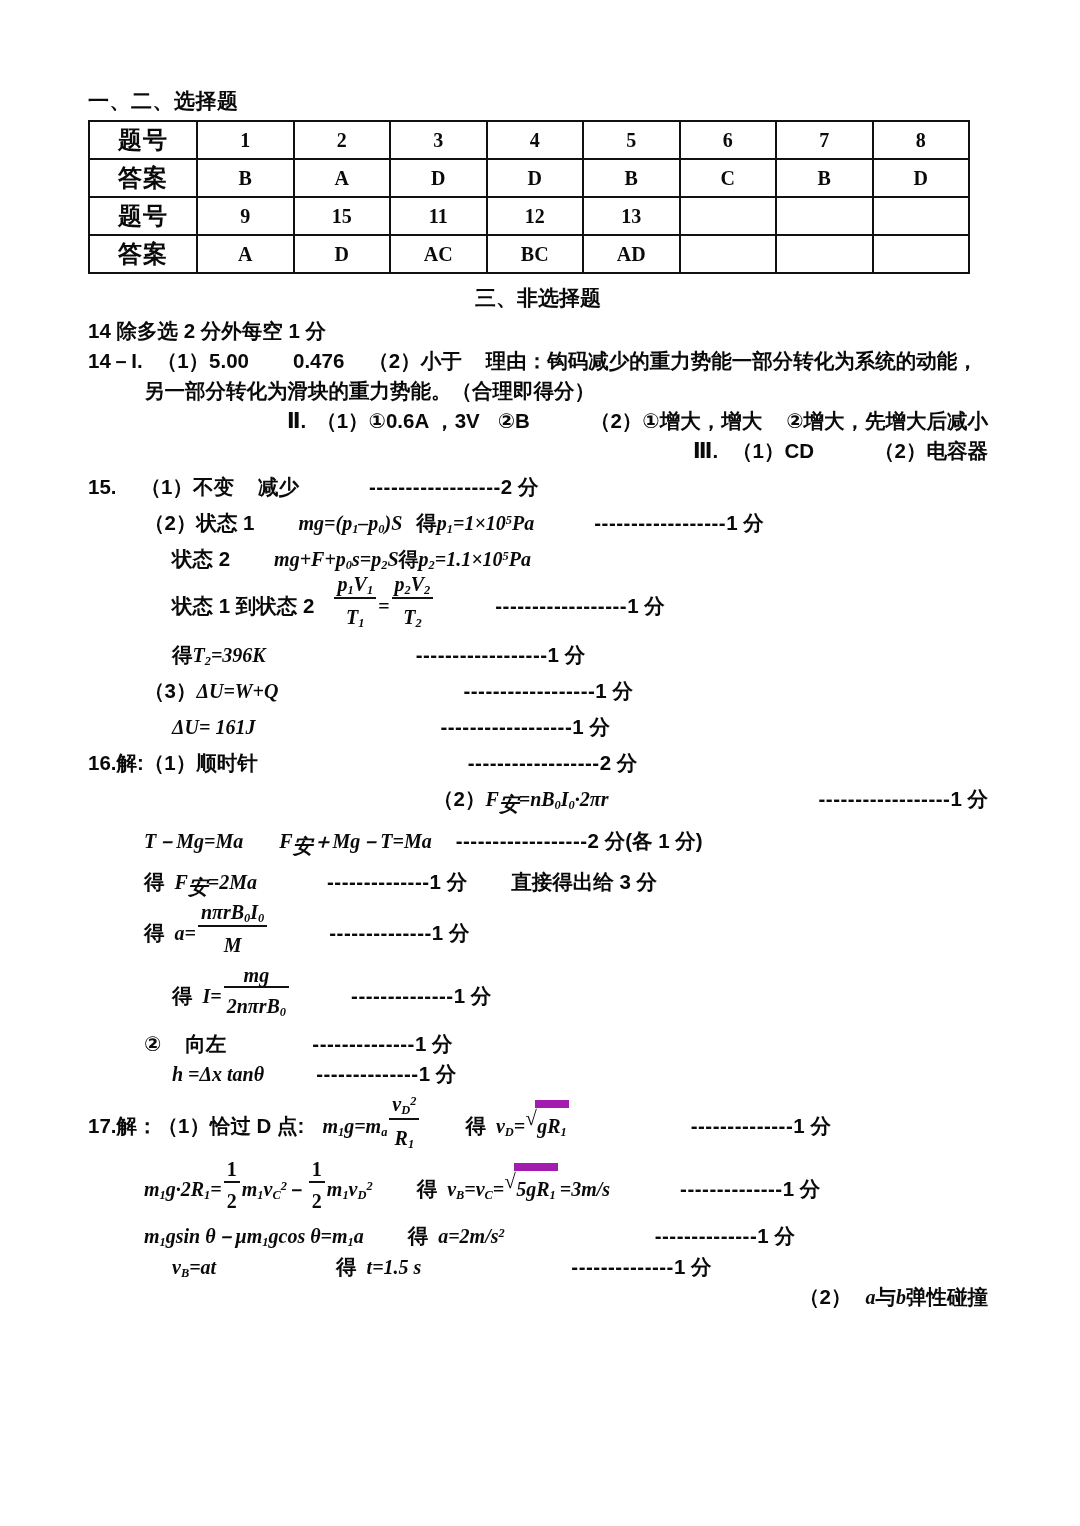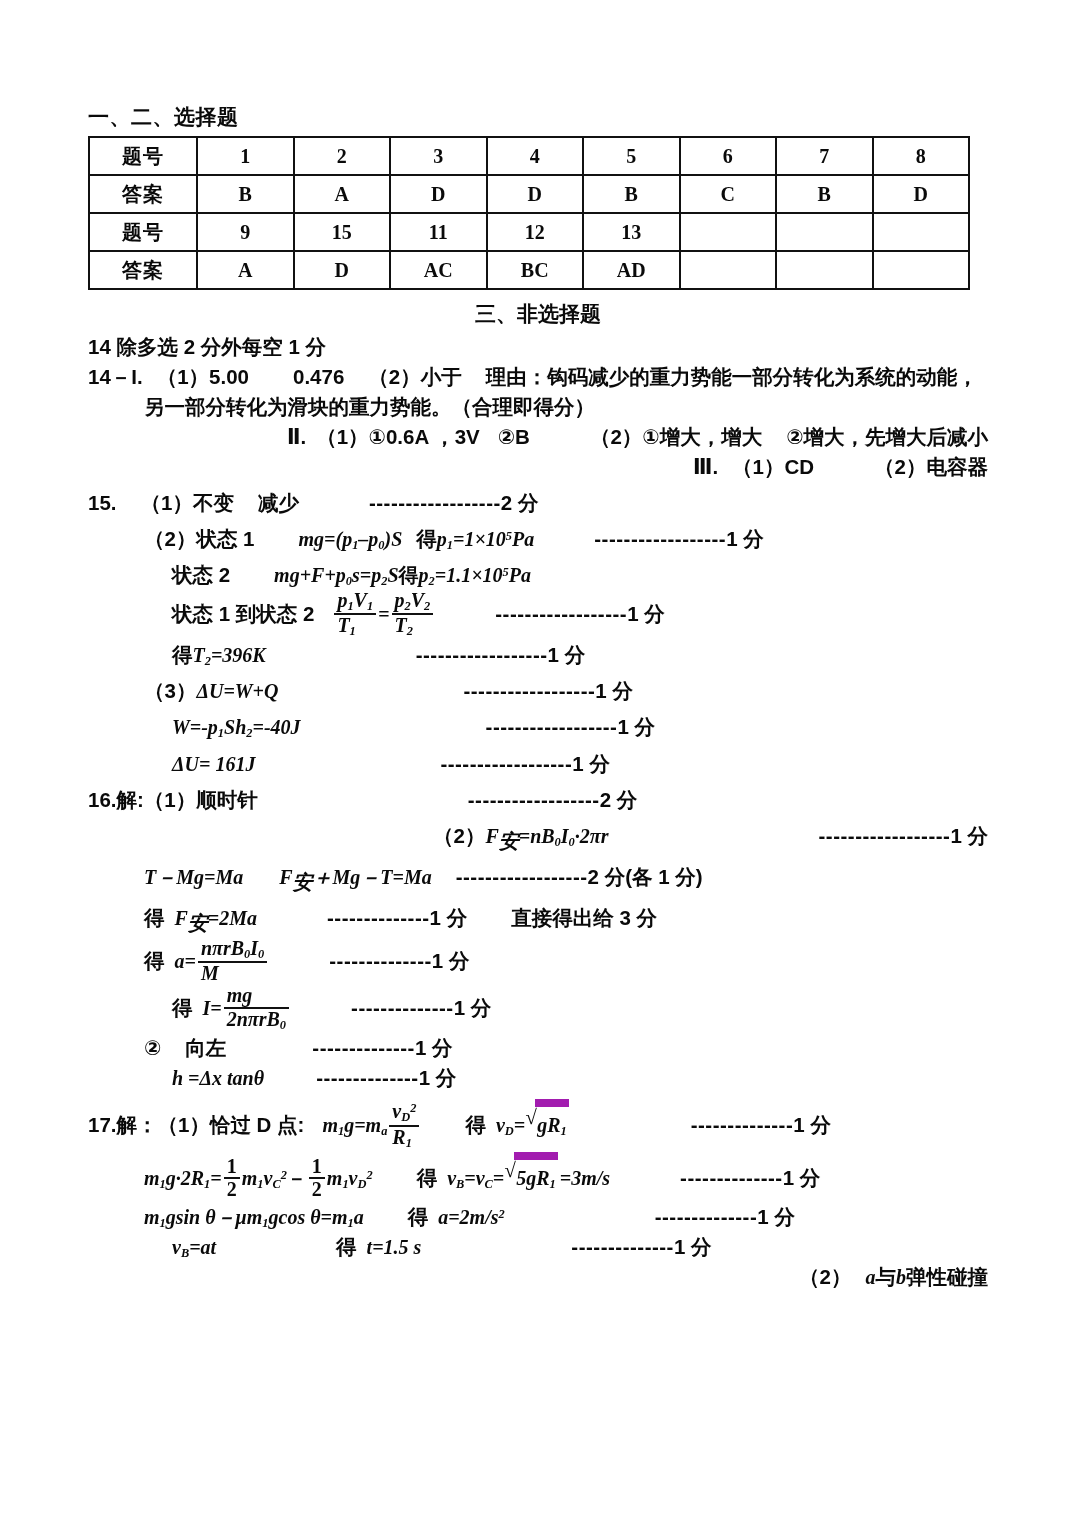--- a/index.html
+++ b/index.html
@@ -18,21 +18,21 @@
   .page {
     position: relative;
     width: 1080px;
     height: 1526px;
     padding: 0;
     box-sizing: border-box;
   }
   .content {
     position: absolute;
     left: 88px;
-    top: 104px;
+    top: 88px;
     width: 900px;
   }
 
   
   .section-head {
     font-family: "Liberation Sans", "DejaVu Sans", sans-serif;
     font-weight: bold;
     font-size: 21px;
     letter-spacing: .5px;
     margin: 0 0 7px 0;
@@ -58,21 +58,21 @@
     height: 36px;
     text-align: center;
     vertical-align: middle;
     font-weight: bold;
     font-size: 20px;
     font-family: "Liberation Serif", serif;
     padding: 0;
   }
   table.answers td.label {
     font-family: "Liberation Sans", "DejaVu Sans", sans-serif;
-    font-size: 20px;
+    font-size: 24px;
     font-weight: bold;
     letter-spacing: 1px;
   }
   table.answers col.c0 { width: 108px; }
   table.answers col.cx { width: 96.5px; }
 
   
   .ln {
     font-size: 20.5px;
     line-height: 1.46;
@@ -110,35 +110,35 @@
     font-size: 0.62em;
     vertical-align: 0.52em;
     font-style: normal;
   }
   .mi sub, .mi sup { font-style: italic; }
 
   
   .frac {
     display: inline-block;
     vertical-align: middle;
-    text-align: left;
+    text-align: center;
     font-size: 18px;
     line-height: 1.08;
     margin: 0 2px;
     position: relative;
     top: -1px;
   }
   .frac .num {
     display: block;
     padding: 0 3px;
     border-bottom: 2px solid #111;
   }
   .frac .den {
     display: block;
-    padding: 0 3px;
+    padding: 8px 3px;
     font-family: Liberation Serif, serif;
   }
   .frac-sm { font-size: 16px; }
 
   
   .sqrt {
     display: inline-block;
     position: relative;
     padding-left: 10px;
     padding-right: 2px;
@@ -284,23 +284,20 @@
     </div>
 
     <div class="ln sp2 indent3">
       <span>得</span><span class="mi">T<sub>2</sub><span>=396K</span></span><span class="sp-l w150"></span><span class="dash">------------------</span><span>1 分</span>
     </div>
 
     <div class="ln sp indent2">
       <span>（3）</span><span class="mi">ΔU=W+Q</span><span class="sp-l w185"></span><span class="dash">------------------</span><span>1 分</span>
     </div>
 
-    <div class="ln sp indent3">
-      <span class="mi"><span>W=-p</span><sub>1</sub><span class="mi">Sh</span><sub>2</sub><span>=-40J</span></span><span class="sp-l w185"></span><span class="dash">------------------</span><span>1 分</span>
-    </div>
 
     <div class="ln sp indent3">
       <span class="mi">ΔU= 161J</span><span class="sp-l w185"></span><span class="dash">------------------</span><span>1 分</span>
     </div>
 
     <div class="ln sp">
       <span>16.解:</span><span>（1）</span><span>顺时针</span><span class="sp-l w210"></span><span class="dash">------------------</span><span>2 分</span>
     </div>
 
     <div class="ln sp indent1">

